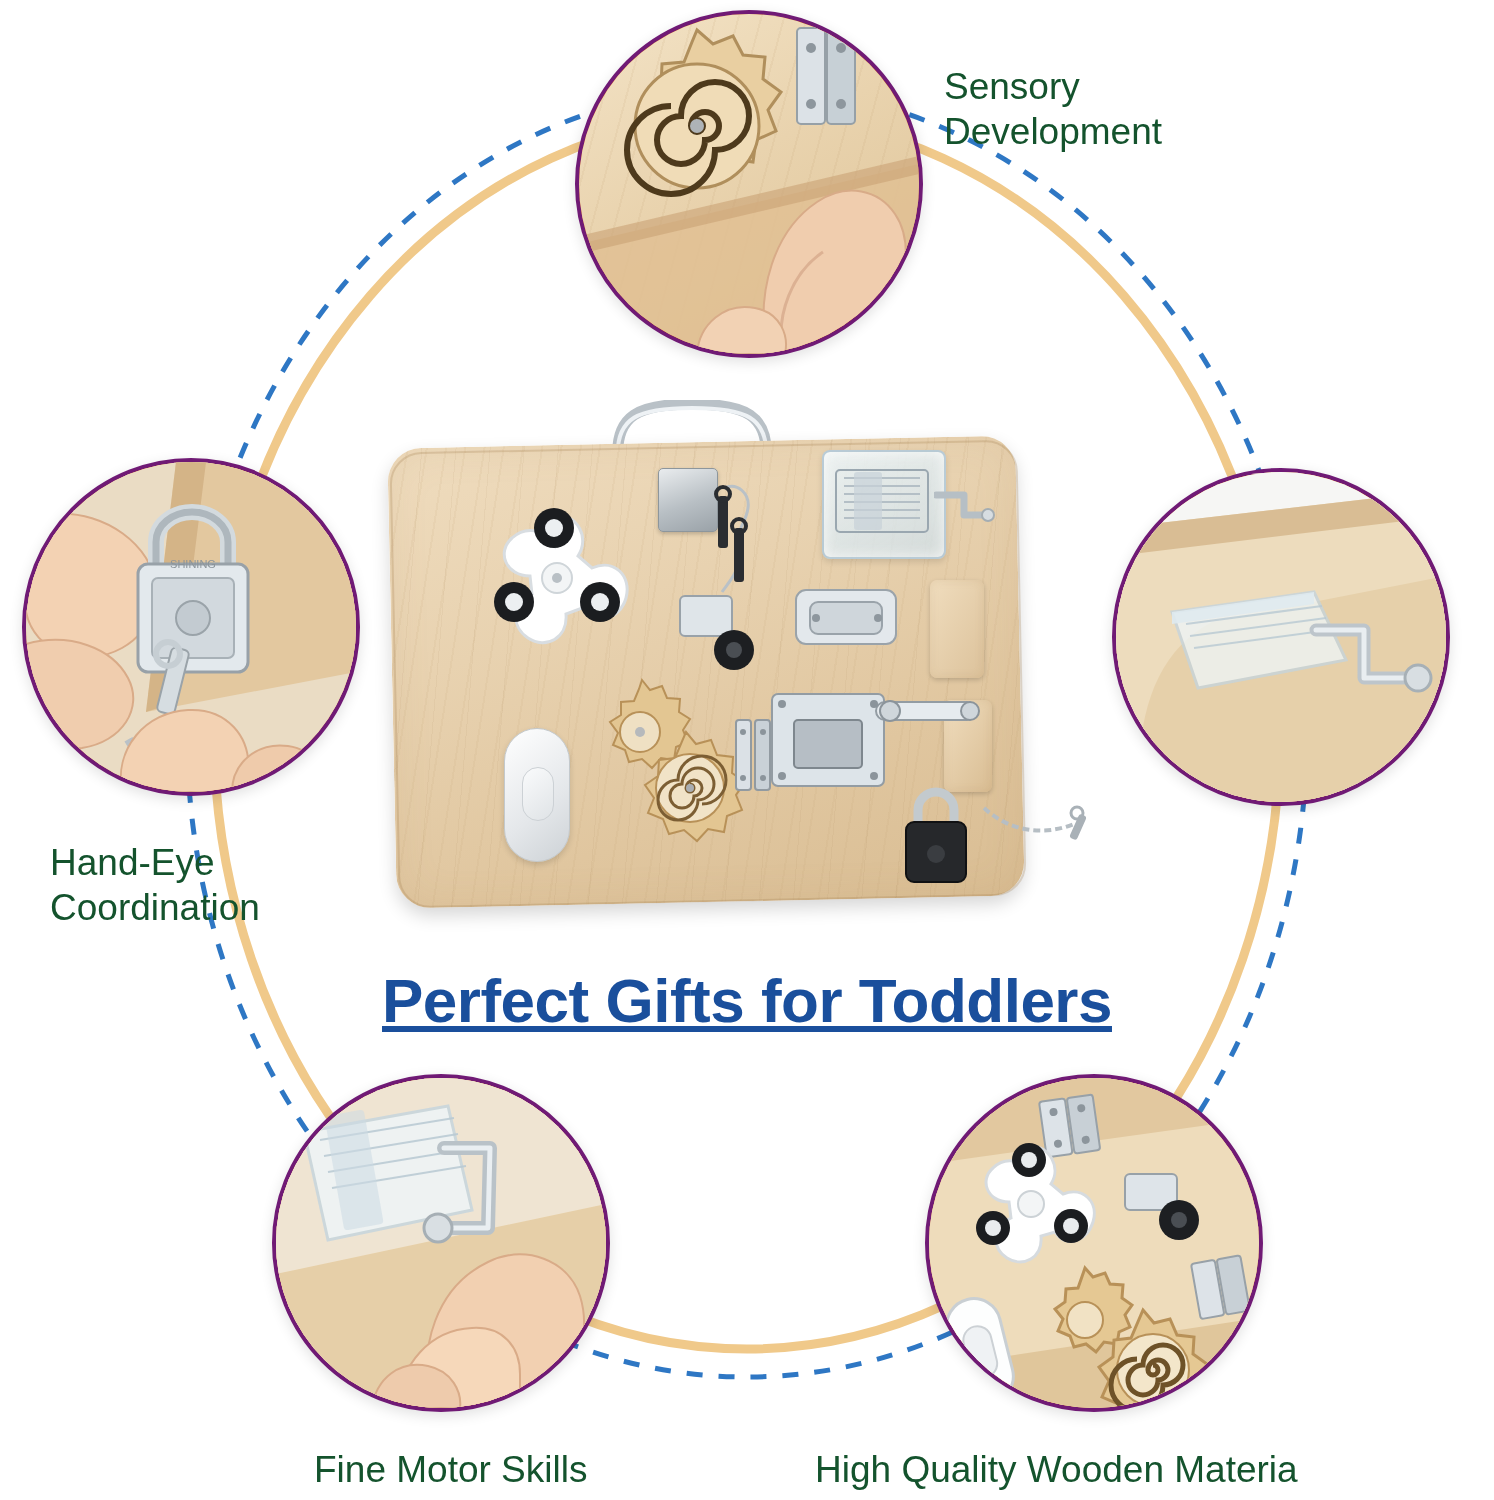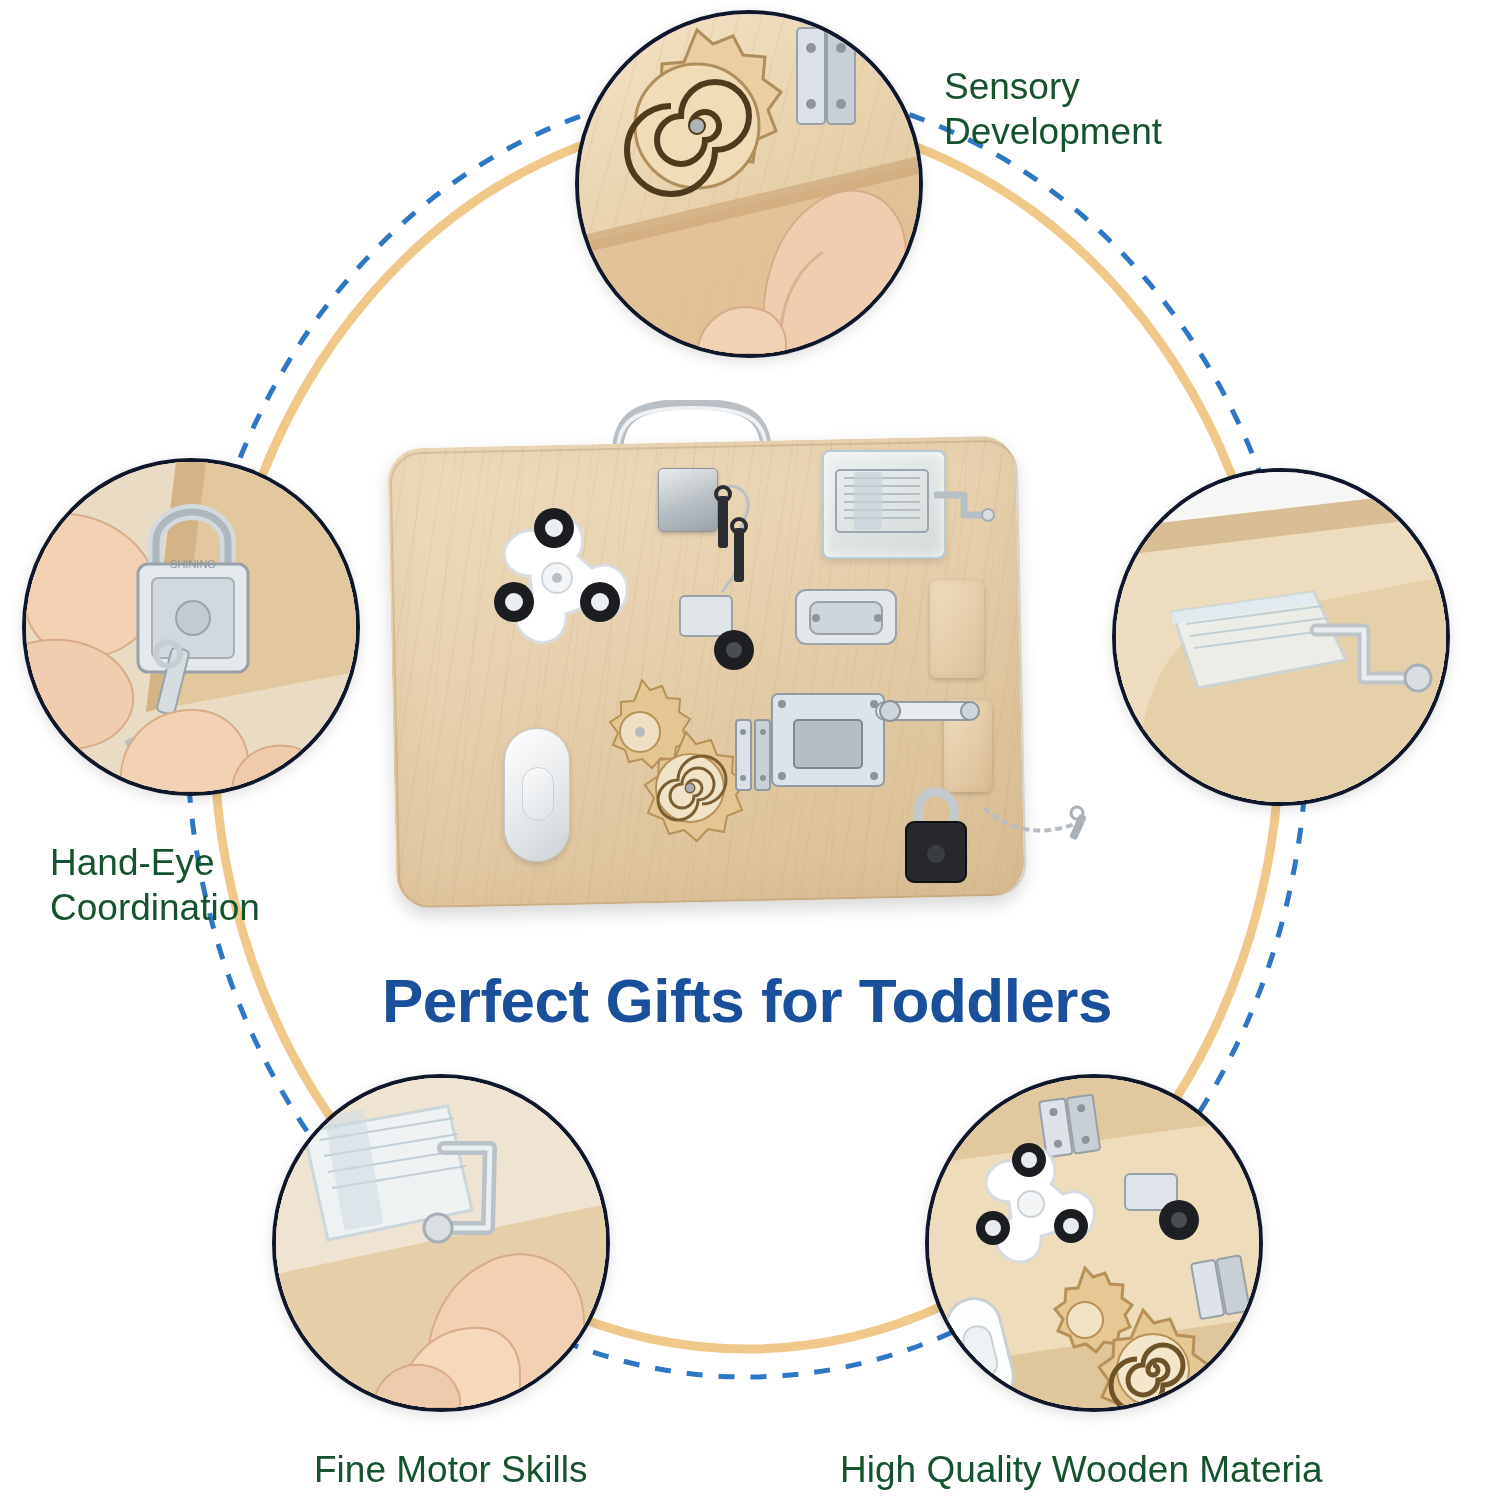--- a/index.html
+++ b/index.html
@@ -145,24 +145,24 @@
     width: 230px; height: 120px;
   }
   .hinge1 { left: 352px; top: 336px; width: 38px; height: 78px; }
   .padlock-black { left: 512px; top: 400px; width: 84px; height: 110px; }
   .chain-right { left: 600px; top: 418px; width: 130px; height: 60px; }
 
   
   .bubble {
     position: absolute;
     border-radius: 50%;
-    border: 4px solid #0f172a;
+    border: 4px solid #701a75;
     overflow: hidden;
     box-shadow: 0 4px 14px rgba(0,0,0,0.12);
-    background: #c4b5fd;
+    background: #c2410c;
   }
   .bubble .inner { position: absolute; inset: 0; }
 
   .b-top   { left: 575px; top: 10px;   width: 340px; height: 340px; }
   .b-left  { left: 22px;  top: 458px;  width: 330px; height: 330px; }
   .b-right { left: 1112px;top: 468px;  width: 330px; height: 330px; }
   .b-bot-l { left: 272px; top: 1074px; width: 330px; height: 330px; }
   .b-bot-r { left: 925px; top: 1074px; width: 330px; height: 330px; }
 
   
@@ -179,32 +179,33 @@
     color: #14532d;
     font-size: 37px;
     line-height: 1.22;
     font-family: Liberation Sans, sans-serif;
     white-space: pre-line;
   }
   .lbl-sensory { left: 944px; top: 64px; }
   .lbl-hand-eye { left: 50px;  top: 840px; }
   .lbl-smooth  { left: 1200px; top: 828px; }
   .lbl-fine    { left: 282px; top: 1492px; transform: translateY(-100%); margin-left: 32px; }
-  .lbl-quality { left: 840px; top: 1492px; transform: translateY(-100%); }
+  .lbl-quality { left: 815px; top: 1492px; transform: translateY(-100%); }
 
   .headline {
     position: absolute;
     left: 0; right: 0;
     top: 965px;
     text-align: center;
     color: #1a4f9c;
     font-size: 62px;
     font-weight: bold;
     letter-spacing: -0.5px;
     font-family: "Liberation Sans", sans-serif;
+    text-decoration: underline;
   }
 </style>
 </head>
 <body>
 
 <div class="stage">
 
   <div class="ring-wrap">
     <svg viewBox="0 0 1185 1355" xmlns="http://www.w3.org/2000/svg">
 

